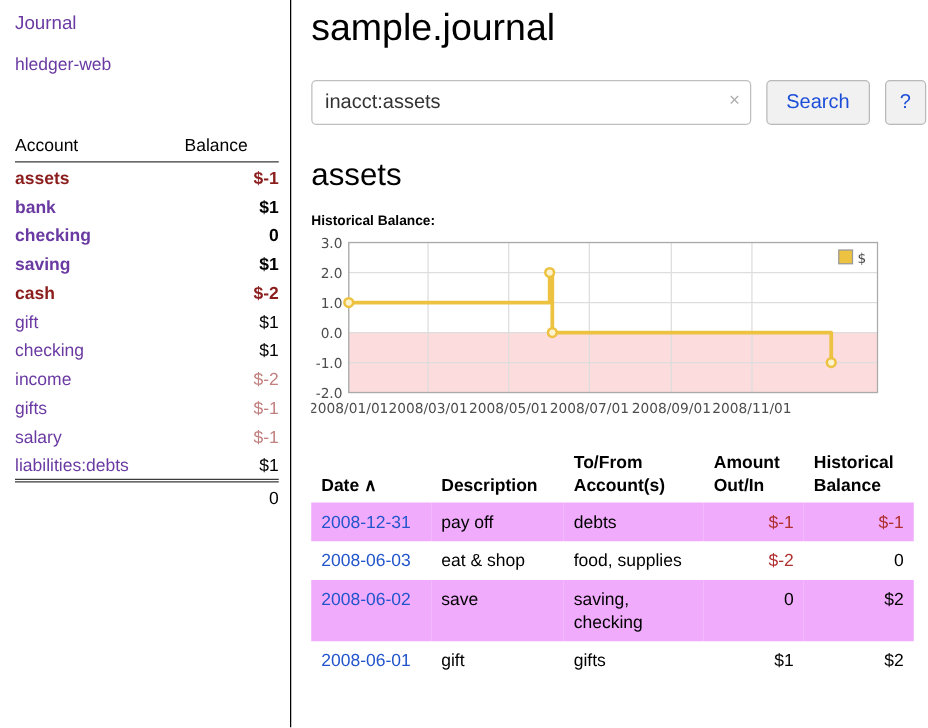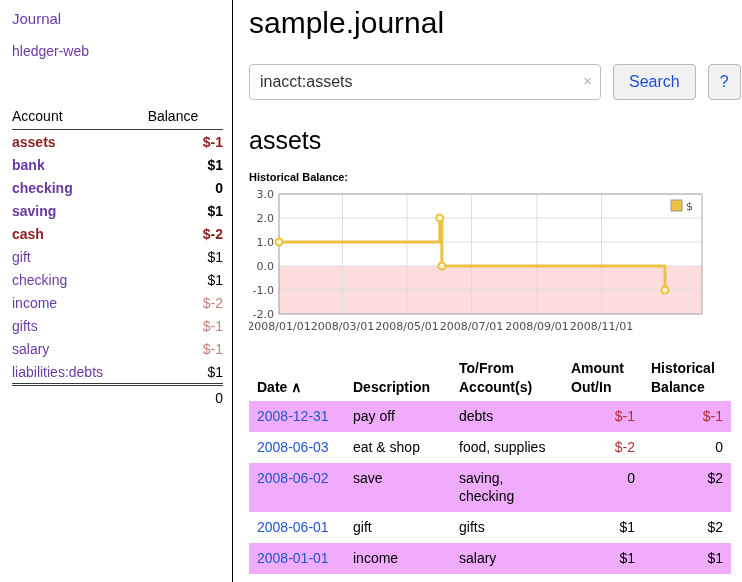--- a/index.html
+++ b/index.html
@@ -205,24 +205,17 @@
           <td class="c-amt">0</td>
           <td class="c-bal">$2</td>
         </tr>
         <tr>
           <td class="c-date"><a class="datelink">2008-06-01</a></td>
           <td class="c-desc">gift</td>
           <td class="c-acct">gifts</td>
           <td class="c-amt">$1</td>
           <td class="c-bal">$2</td>
         </tr>
-        <tr class="green">
-          <td class="c-date"><a class="datelink">2008-01-01</a></td>
-          <td class="c-desc">income</td>
-          <td class="c-acct">salary</td>
-          <td class="c-amt">$1</td>
-          <td class="c-bal">$1</td>
-        </tr>
       </tbody>
     </table>
   </div>
 
 </div>
 
 </body></html>

